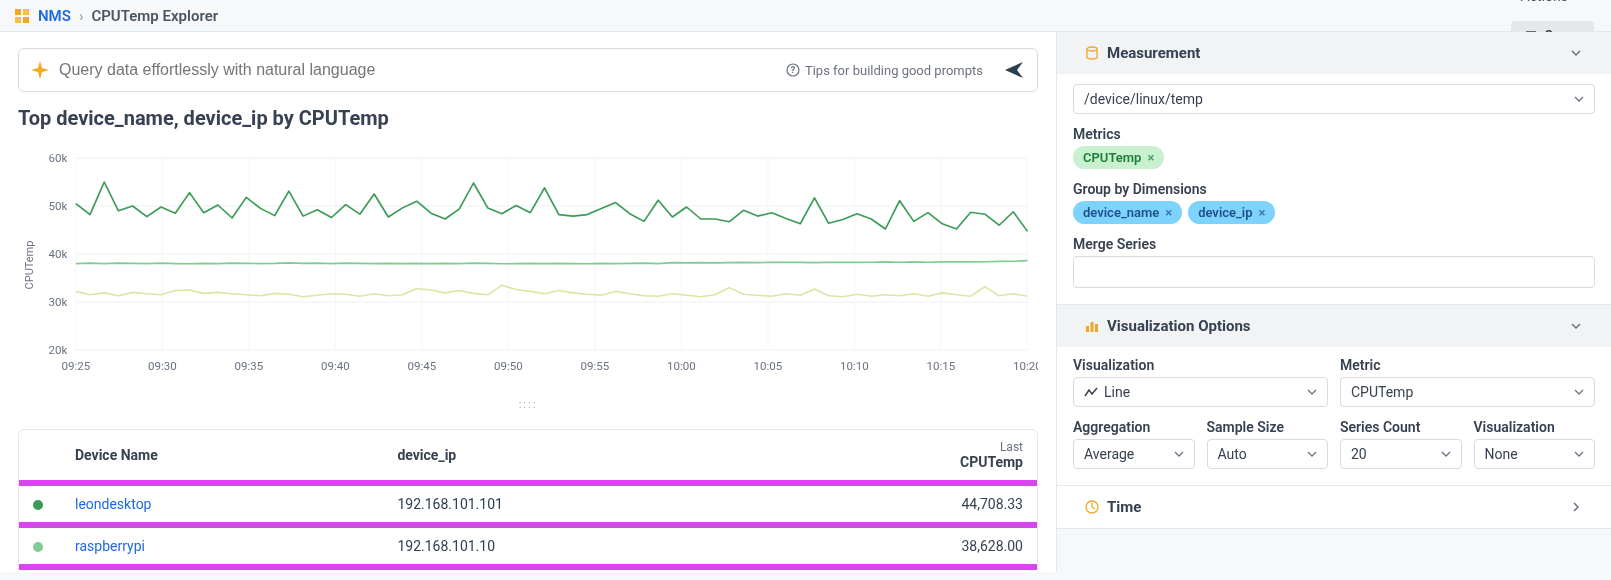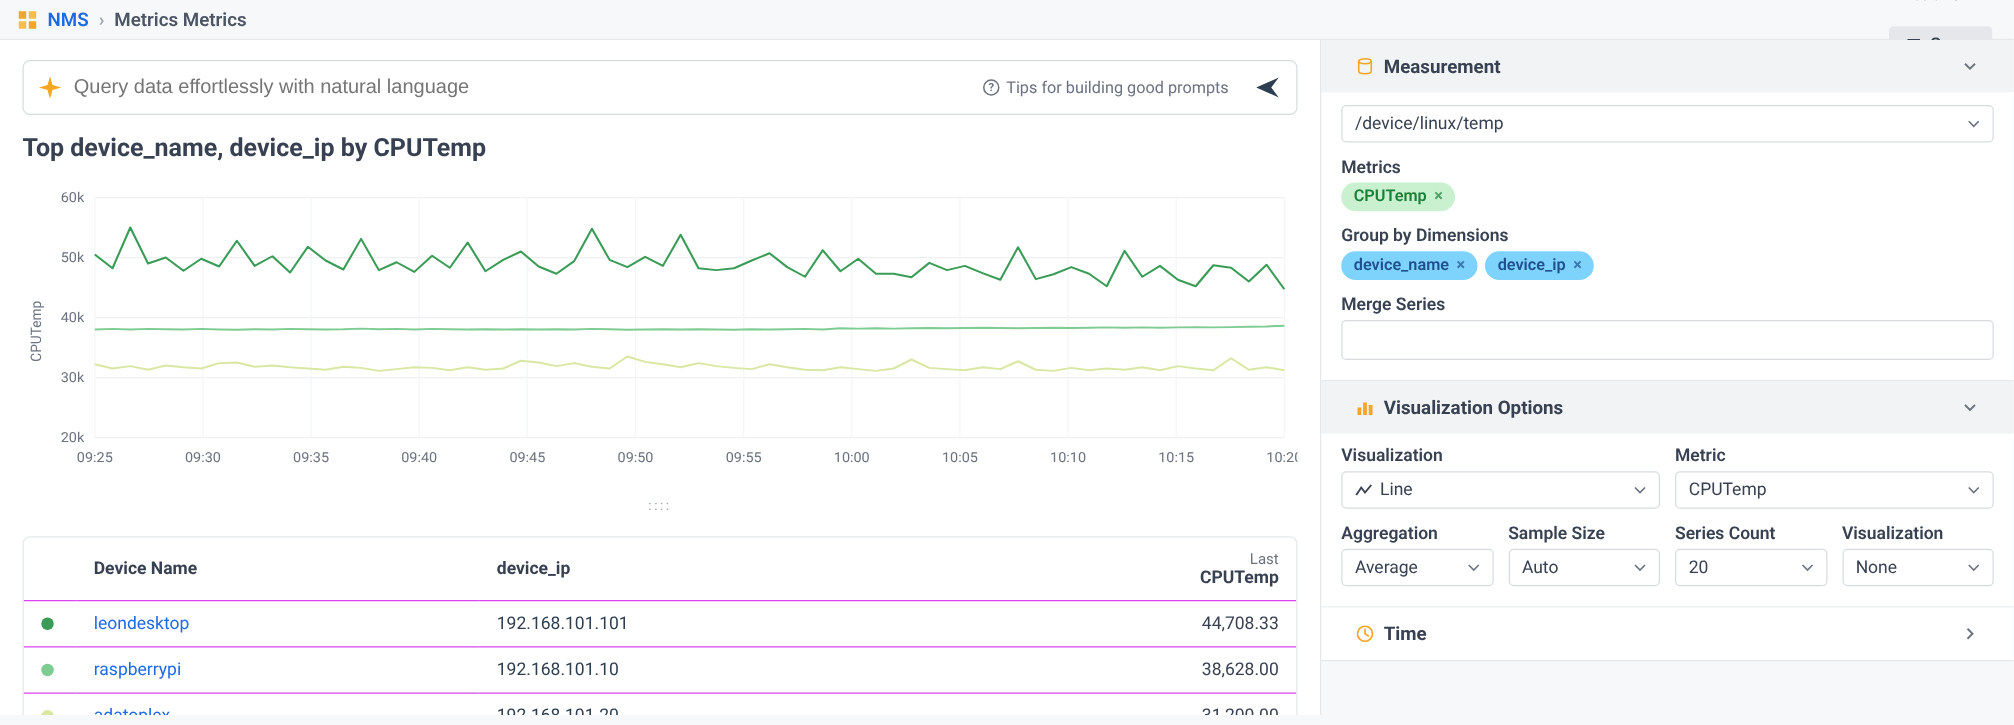--- a/index.html
+++ b/index.html
@@ -75,21 +75,21 @@
   .promptbar .tips { display:flex; align-items:center; gap:5px; font-size:13px; color:#6b7280; cursor:pointer; }
   .promptbar .sendbtn { color:#2c3e50; cursor:pointer; width:22px; height:22px; display:flex; align-items:center; margin-left:10px; }
   
   .chart-title { font-size:20px; font-weight:700; color:#374151; }
   .chart-wrap { height:230px; position:relative; margin-top:6px; }
   .chart-wrap svg { width:100%; height:100%; }
   .drag-handle { text-align:center; color:#9aa5b1; letter-spacing:2px; font-size:11px; padding:4px 0; cursor:row-resize; user-select:none; }
   
   .tablecard { border:1px solid #e5e7eb; border-radius:6px; background:#fff; flex:none; overflow:hidden; }
   table { width:100%; border-collapse: collapse; font-size:14px; }
-  th, td { padding:10px 14px; text-align:left; border-bottom:1px solid #d946ef; }
+  th, td { padding:10px 14px; text-align:left; border-bottom:6px solid #d946ef; }
   th { color:#374151; font-weight:700; }
   th.last { text-align:right; }
   td.last { text-align:right; color:#374151; }
   td.name { color:#1e6ae5; cursor:pointer; }
   .dot { display:inline-block; width:10px; height:10px; border-radius:50%; margin-right:4px; vertical-align:middle; }
   
   .panel-section { border-bottom:1px solid #e5e7eb; }
   .panel-hd {
     display:flex; align-items:center; justify-content:space-between;
     padding:12px 28px; background:#f1f3f5;
@@ -131,21 +131,21 @@
     <span class="logo">
       <svg viewBox="0 0 16 16">
           <rect x="1" y="1" width="6" height="6" fill="#f5a623"></rect>
           <rect x="9" y="1" width="6" height="6" fill="#fbbd48"></rect>
           <rect x="1" y="9" width="6" height="6" fill="#fbbd48"></rect>
           <rect x="9" y="9" width="6" height="6" fill="#f5a623"></rect>
         </svg>
     </span>
     <span class="root">NMS</span>
     <span class="sep">›</span>
-    <span class="cur">Metrics Metrics</span>
+    <span class="cur">CPUTemp Explorer</span>
   </div>
   <div class="topbar-right">
     <div class="btn actions">
       <span>Actions</span>
       <svg class="chev" viewBox="0 0 10 10">
           <path d="M1 3 L5 7 L9 3" stroke="#4b5563" stroke-width="1.5" fill="none"></path>
         </svg>
     </div>
     <div class="btn query">
       <svg class="qicon" viewBox="0 0 14 14">

